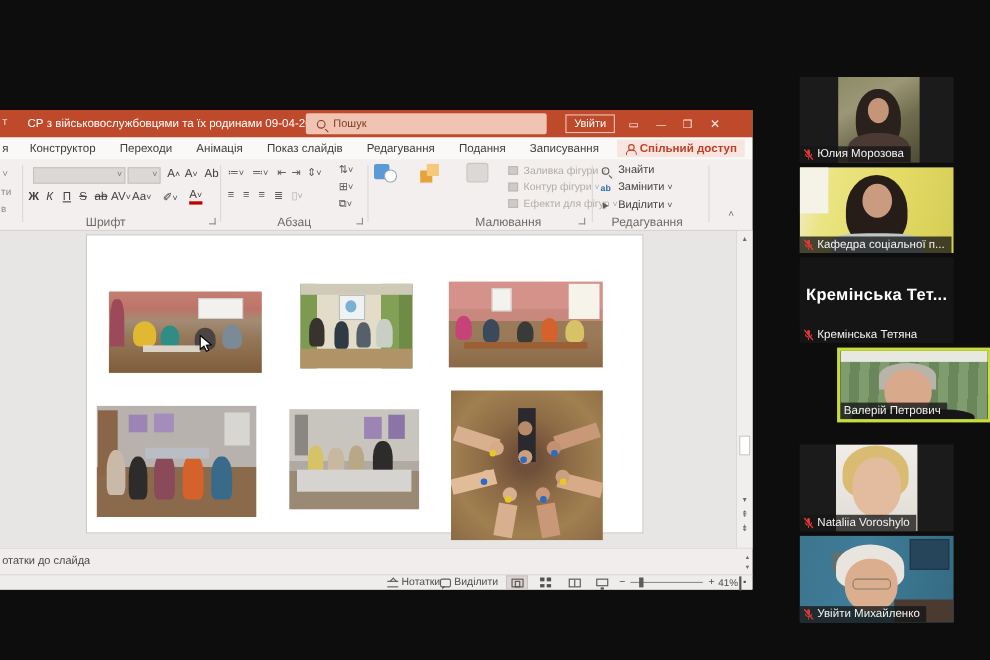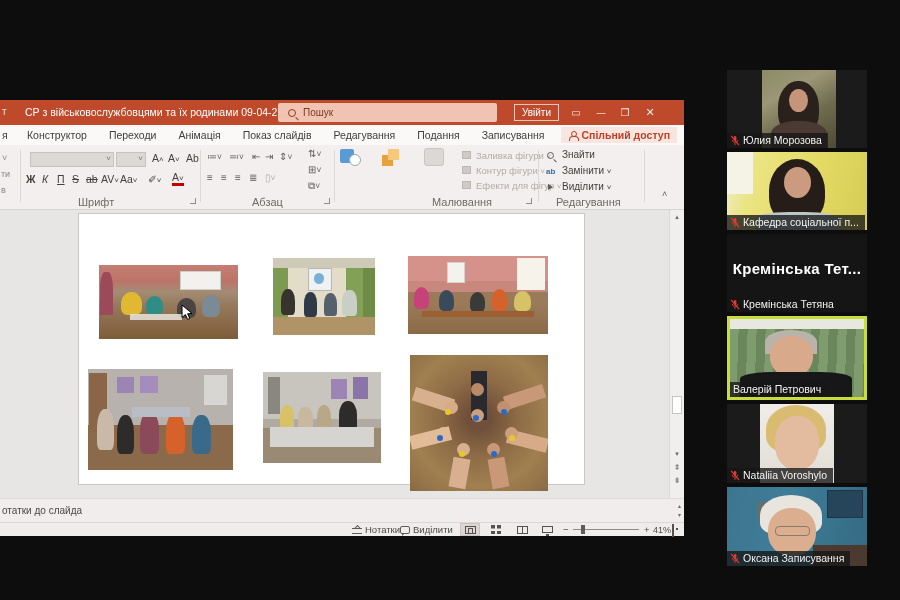--- a/index.html
+++ b/index.html
@@ -464,21 +464,21 @@
     <svg class="micsvg" width="10" height="11" viewBox="0 0 12 13">
       <rect x="4.6" y="1" width="3" height="6" rx="1.5" fill="#E53935"></rect>
       <path d="M2.6 5.8 a3.5 3.6 0 0 0 6.9 0" stroke="#E53935" fill="none" stroke-width="1.1"></path>
       <line x1="6" y1="9.6" x2="6" y2="12" stroke="#E53935" stroke-width="1.1"></line>
       <line x1="1.4" y1="1" x2="10.8" y2="12" stroke="#E53935" stroke-width="1.5"></line>
     </svg>
     <span>Кремінська Тетяна</span>
   </div>
 </div>
 
-<div class="tile" style="top:316px;height:84px;border:3px solid #C8DD3C;">
+<div class="tile" style="top:316px;height:68px;border:3px solid #C8DD3C;margin-left:34px;">
   <div class="vid v4">
     <span class="ceil"></span>
       <span class="hair"></span>
       <span class="face"></span>
       <span class="torso"></span>
   </div>
   <div class="plabel">
     <span>Валерій Петрович</span>
   </div>
 </div>
@@ -508,15 +508,15 @@
     <span class="glasses"></span>
       <span class="torso"></span>
   </div>
   <div class="plabel">
     <svg class="micsvg" width="10" height="11" viewBox="0 0 12 13">
       <rect x="4.6" y="1" width="3" height="6" rx="1.5" fill="#E53935"></rect>
       <path d="M2.6 5.8 a3.5 3.6 0 0 0 6.9 0" stroke="#E53935" fill="none" stroke-width="1.1"></path>
       <line x1="6" y1="9.6" x2="6" y2="12" stroke="#E53935" stroke-width="1.1"></line>
       <line x1="1.4" y1="1" x2="10.8" y2="12" stroke="#E53935" stroke-width="1.5"></line>
     </svg>
-    <span>Оксана Записування</span>
+    <span>Увійти Михайленко</span>
   </div>
 </div>
 
 </body></html>

